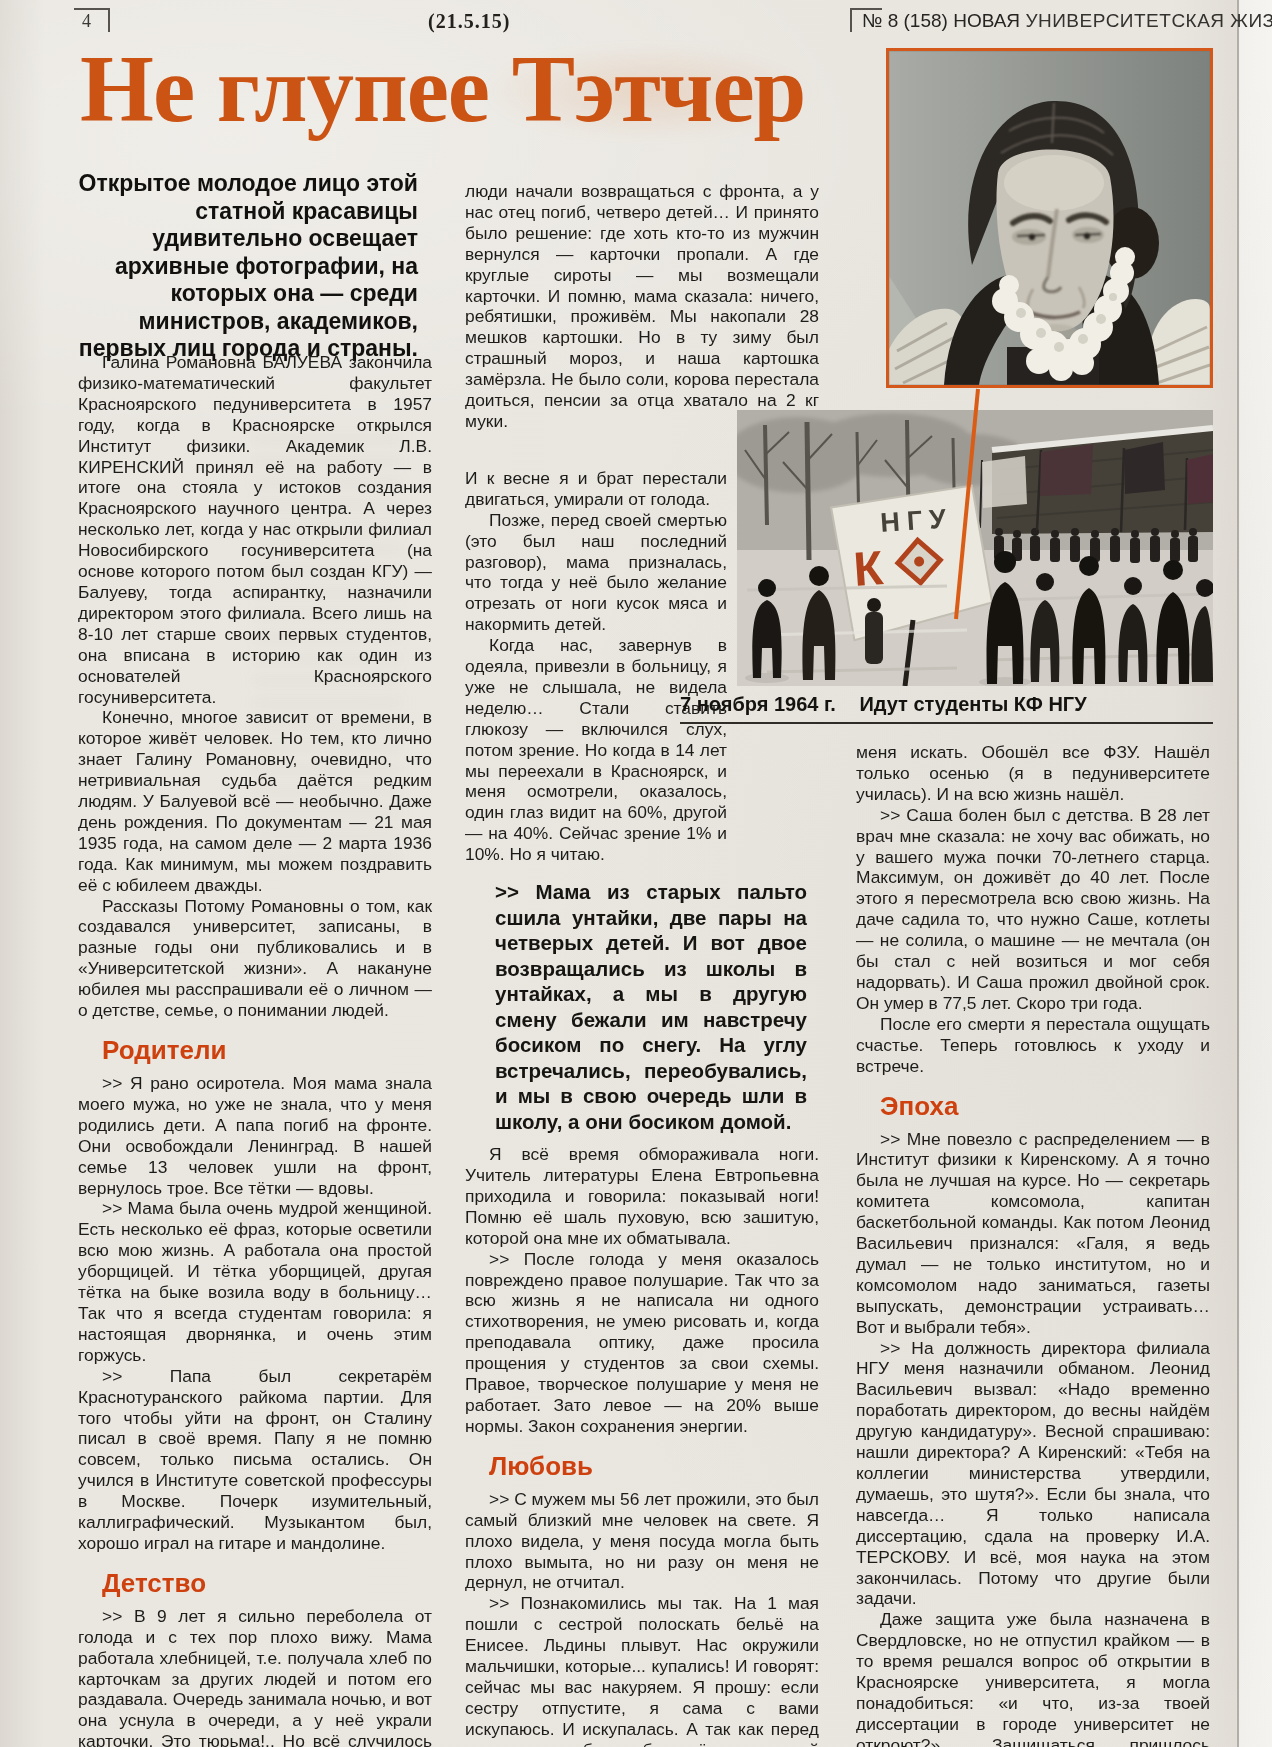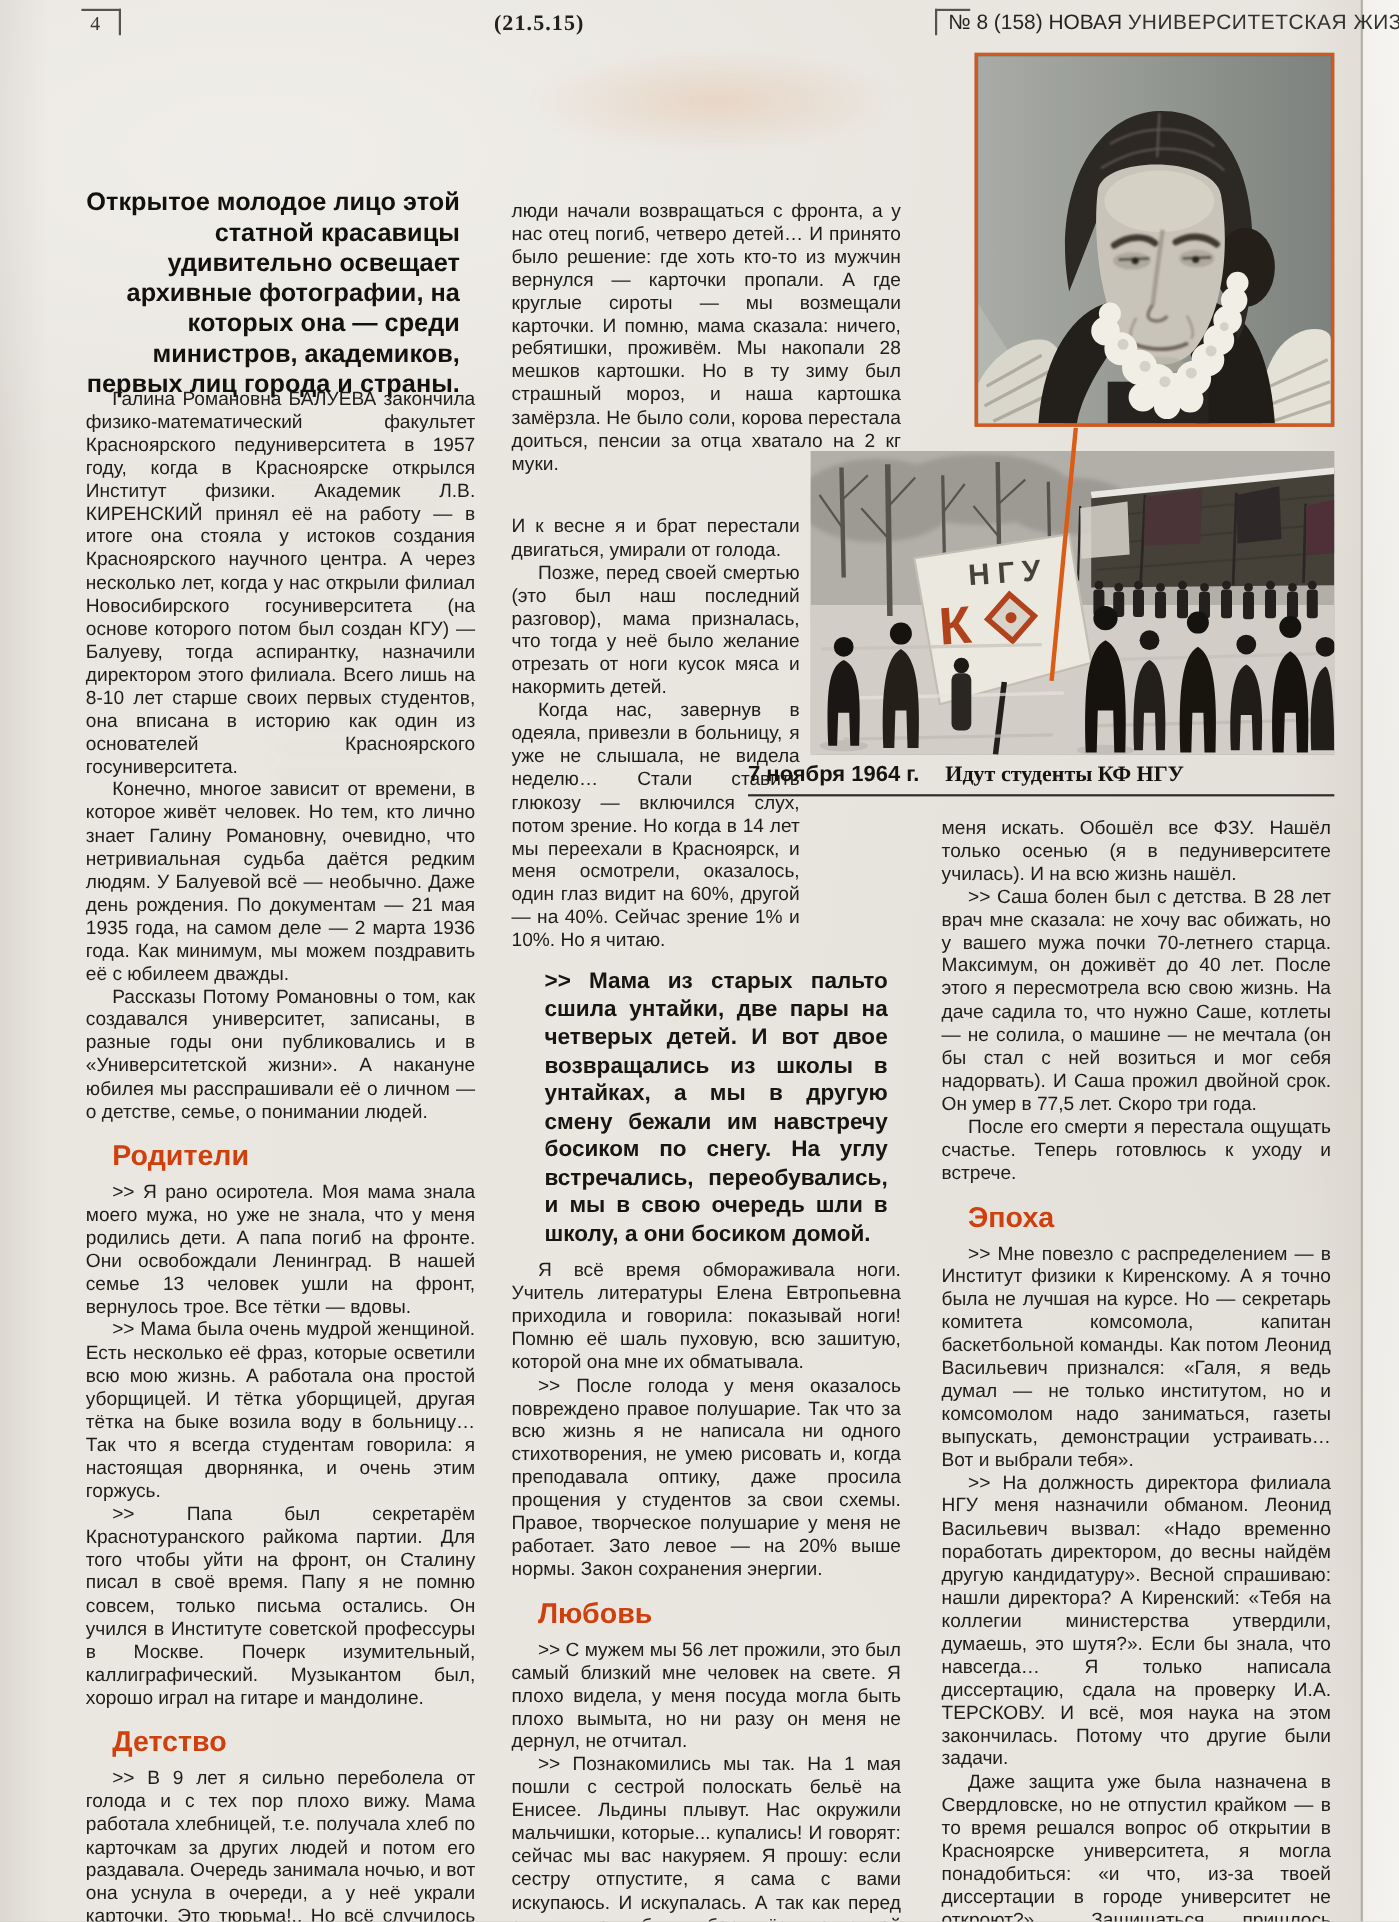--- a/index.html
+++ b/index.html
@@ -14,21 +14,21 @@
   .edge-line{position:absolute;left:1237px;top:0;width:2px;height:100%;background:rgba(110,104,95,.45);}
   .bleed{position:absolute;filter:blur(6px);pointer-events:none;}
   .bleed-1{left:480px;top:44px;width:340px;height:96px;background:radial-gradient(ellipse at center, rgba(213,118,52,.17), rgba(213,118,52,0) 70%);}
   .bleed-2{left:252px;top:430px;width:150px;height:430px;background:repeating-linear-gradient(0deg, rgba(118,128,98,.06) 0 6px, rgba(0,0,0,0) 6px 22px);}
   .bleed-3{left:1095px;top:150px;width:115px;height:230px;background:repeating-linear-gradient(0deg, rgba(145,135,105,.07) 0 5px, rgba(0,0,0,0) 5px 20px);}
 
   
   .pagenum-box{position:absolute;left:74px;top:8px;width:36px;height:24px;
     border-top:2px solid #56524d;border-right:2px solid #56524d;
     font:400 18px "Liberation Serif",serif;color:#3a3835;padding:1px 0 0 8px;box-sizing:border-box;}
-  .issue-date{position:absolute;left:449px;top:10px;font:700 20px "Liberation Serif",serif;letter-spacing:1px;color:#23211e;}
+  .issue-date{position:absolute;left:428px;top:10px;font:700 20px "Liberation Serif",serif;letter-spacing:1px;color:#23211e;}
   .mast-corner{position:absolute;left:850px;top:8px;width:30px;height:22px;
     border-top:2px solid #56524d;border-left:2px solid #56524d;}
   .masthead{position:absolute;left:862px;top:10px;white-space:nowrap;color:#262421;font-size:19px;}
   .masthead .mh-b{font-weight:400;}
   .masthead .mh-r{font-weight:400;letter-spacing:.5px;color:#34322e;}
 
   
   .headline{position:absolute;left:80px;top:42px;margin:0;
     font:700 95px/1 "Liberation Serif",serif;letter-spacing:-1px;color:#cb5314;}
   .lead{position:absolute;left:78px;top:170px;width:340px;
@@ -50,21 +50,21 @@
   
   .portrait{position:absolute;left:886px;top:48px;width:327px;height:340px;
     border:3px solid #d4581a;box-sizing:border-box;background:#8d918d;}
   .portrait svg{display:block;width:100%;height:100%;}
   .march{position:absolute;left:737px;top:410px;width:476px;height:276px;background:#b2afa8;}
   .march svg{display:block;width:100%;height:100%;}
   .leader{position:absolute;left:933px;top:386px;width:72px;height:236px;pointer-events:none;}
   .caption{position:absolute;left:680px;top:692px;width:533px;
     font:700 20px/24px "Liberation Sans",sans-serif;color:#14130f;
     border-bottom:2px solid #2f2c28;padding-bottom:6px;}
-  .caption .cap-title{margin-left:18px;font-family:Liberation Serif, serif;}
+  .caption .cap-title{margin-left:18px;}
 </style>
 </head>
 <body>
 
 <div class="page">
 
   <div class="bleed bleed-1"></div>
   <div class="bleed bleed-2"></div>
   <div class="bleed bleed-3"></div>
   <div class="edge-line"></div>
@@ -73,20 +73,21 @@
     <span>4</span>
   </div>
   <div class="issue-date">(21.5.15)</div>
   <div class="mast-corner"></div>
   <div class="masthead">
     <span class="mh-b">№ 8 (158)</span>
     <span class="mh-b">НОВАЯ</span>
     <span class="mh-r">УНИВЕРСИТЕТСКАЯ ЖИЗНЬ</span>
   </div>
 
+  <h1 class="headline">Не глупее Тэтчер</h1>
   <div class="lead">Открытое молодое лицо этой статной красавицы удивительно освещает архивные фотографии, на которых она — среди министров, академиков, первых лиц города и страны.</div>
 
   <div class="col col1">
     <p class="ind">Галина Романовна БАЛУЕВА закончила физико-математический факультет Красноярского педуниверситета в 1957 году, когда в Красноярске открылся Институт физики. Академик Л.В. КИРЕНСКИЙ принял её на работу — в итоге она стояла у истоков создания Красноярского научного центра. А через несколько лет, когда у нас открыли филиал Новосибирского госуниверситета (на основе которого потом был создан КГУ) — Балуеву, тогда аспирантку, назначили директором этого филиала. Всего лишь на 8-10 лет старше своих первых студентов, она вписана в историю как один из основателей Красноярского госуниверситета.</p>
     <p class="ind">Конечно, многое зависит от времени, в которое живёт человек. Но тем, кто лично знает Галину Романовну, очевидно, что нетривиальная судьба даётся редким людям. У Балуевой всё — необычно. Даже день рождения. По документам — 21 мая 1935 года, на самом деле — 2 марта 1936 года. Как минимум, мы можем поздравить её с юбилеем дважды.</p>
     <p class="ind">Рассказы Потому Романовны о том, как создавался университет, записаны, в разные годы они публиковались и в «Университетской жизни». А накануне юбилея мы расспрашивали её о личном — о детстве, семье, о понимании людей.</p>
     <h2 class="sec">Родители</h2>
     <p class="ind">&gt;&gt; Я рано осиротела. Моя мама знала моего мужа, но уже не знала, что у меня родились дети. А папа погиб на фронте. Они освобождали Ленинград. В нашей семье 13 человек ушли на фронт, вернулось трое. Все тётки — вдовы.</p>
     <p class="ind">&gt;&gt; Мама была очень мудрой женщиной. Есть несколько её фраз, которые осветили всю мою жизнь. А работала она простой уборщицей. И тётка уборщицей, другая тётка на быке возила воду в больницу… Так что я всегда студентам говорила: я настоящая дворнянка, и очень этим горжусь.</p>
     <p class="ind">&gt;&gt; Папа был секретарём Краснотуранского райкома партии. Для того чтобы уйти на фронт, он Сталину писал в своё время. Папу я не помню совсем, только письма остались. Он учился в Институте советской профессуры в Москве. Почерк изумительный, каллиграфический. Музыкантом был, хорошо играл на гитаре и мандолине.</p>

